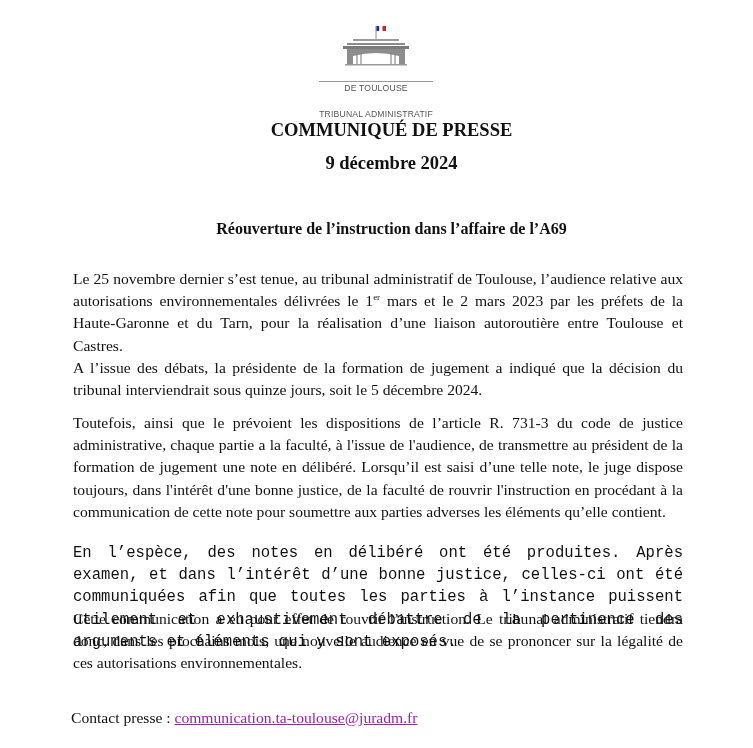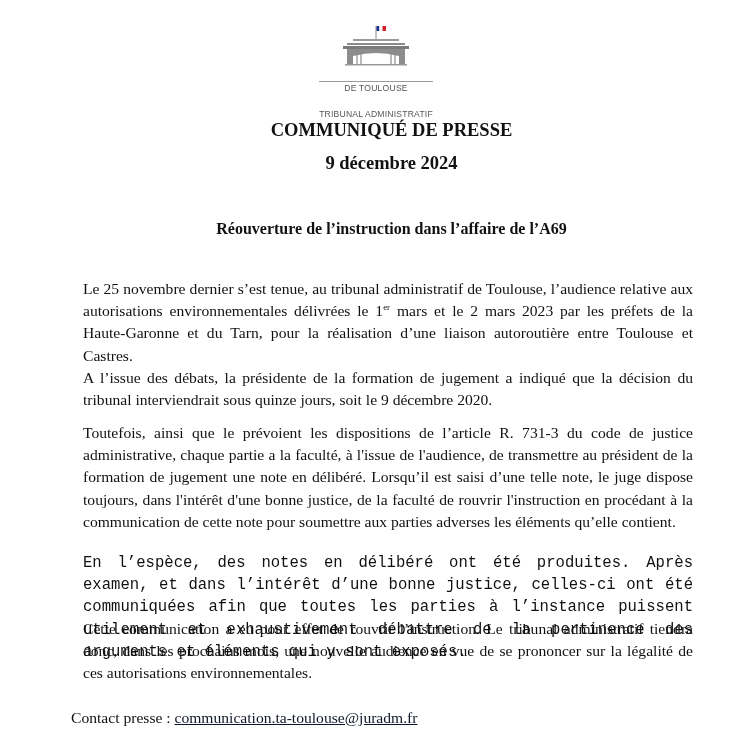--- a/index.html
+++ b/index.html
@@ -10,29 +10,29 @@
   .logo-line1 { position: absolute; left: 0; top: 47px; width: 126px; text-align: center;
                 font-family: Liberation Sans, sans-serif; font-size: 8.6px; letter-spacing: 0.2px; color: #555; margin-top: 40px; }
   .logo-rule { position: absolute; left: 6px; top: 59px; width: 114px; height: 1px; background: #9a9a9a; }
   .logo-line2 { position: absolute; left: 0; top: 61px; width: 126px; text-align: center;
                 font-family: Liberation Sans, sans-serif; font-size: 8.6px; letter-spacing: 0.2px; color: #555; }
   .title { position: absolute; left: 0; width: 753px; text-align: center; font-weight: bold; margin-left: 15px; }
   .t1 { top: 120px; font-size: 18.5px; }
   .t2 { top: 153px; font-size: 18.5px; text-align: center; }
   .subject { top: 220px; font-size: 16px; }
   .para { position: absolute; left: 71px; width: 610px; font-size: 15.6px; line-height: 22.2px;
-          text-align: justify; margin: 12px; }
+          text-align: justify; margin: 2px; }
   .p1 { top: 266px; }
   .p2 { top: 355px; }
   .p3 { top: 410px; }
   .p4 { top: 540px; font-family: Liberation Mono, monospace; }
   .p5 { top: 606px; }
   sup { font-size: 9px; line-height: 0; vertical-align: 6px; }
   .contact { position: absolute; left: 71px; top: 709px; font-size: 15.6px; }
-  .contact a { color: #0f172a; text-decoration: underline; }
+  .contact a { color: #a21caf; text-decoration: underline; }
 </style>
 </head>
 <body>
 
 <div class="logo">
   <svg width="126" height="46" viewBox="0 0 126 46">
 
     <line x1="63" y1="4" x2="63" y2="18" stroke="#888" stroke-width="1"></line>
 
     <rect x="63.5" y="4" width="3" height="5" fill="#1b2f8c"></rect>
@@ -56,20 +56,20 @@
   <div class="logo-rule"></div>
   <div class="logo-line2">DE TOULOUSE</div>
 </div>
 
 <div class="title t1">COMMUNIQUÉ DE PRESSE</div>
 <div class="title t2">9 décembre 2024</div>
 <div class="title subject">Réouverture de l’instruction dans l’affaire de l’A69</div>
 
 <p class="para p1"><span>Le 25 novembre dernier s’est tenue, au tribunal administratif de Toulouse, l’audience relative aux autorisations environnementales délivrées le 1</span><sup>er</sup><span> mars et le 2 mars 2023 par les préfets de la Haute-Garonne et du Tarn, pour la réalisation d’une liaison autoroutière entre Toulouse et Castres.</span></p>
 
-<p class="para p2">A l’issue des débats, la présidente de la formation de jugement a indiqué que la décision du tribunal interviendrait sous quinze jours, soit le 9 décembre 2020.</p>
+<p class="para p2">A l’issue des débats, la présidente de la formation de jugement a indiqué que la décision du tribunal interviendrait sous quinze jours, soit le 5 décembre 2024.</p>
 <p class="para p3">Toutefois, ainsi que le prévoient les dispositions de l’article R. 731-3 du code de justice administrative, chaque partie a la faculté, à l'issue de l'audience, de transmettre au président de la formation de jugement une note en délibéré. Lorsqu’il est saisi d’une telle note, le juge dispose toujours, dans l'intérêt d'une bonne justice, de la faculté de rouvrir l'instruction en procédant à la communication de cette note pour soumettre aux parties adverses les éléments qu’elle contient.</p>
 <p class="para p4">En l’espèce, des notes en délibéré ont été produites. Après examen, et dans l’intérêt d’une bonne justice, celles-ci ont été communiquées afin que toutes les parties à l’instance puissent utilement et exhaustivement débattre de la pertinence des arguments et éléments qui y sont exposés.</p>
 <p class="para p5">Cette communication a eu pour effet de rouvrir l’instruction. Le tribunal administratif tiendra donc, dans les prochains mois, une nouvelle audience en vue de se prononcer sur la légalité de ces autorisations environnementales.</p>
 
 <div class="contact">
   <span>Contact presse : </span><a>communication.ta-toulouse@juradm.fr</a>
 </div>
 
 </body></html>

